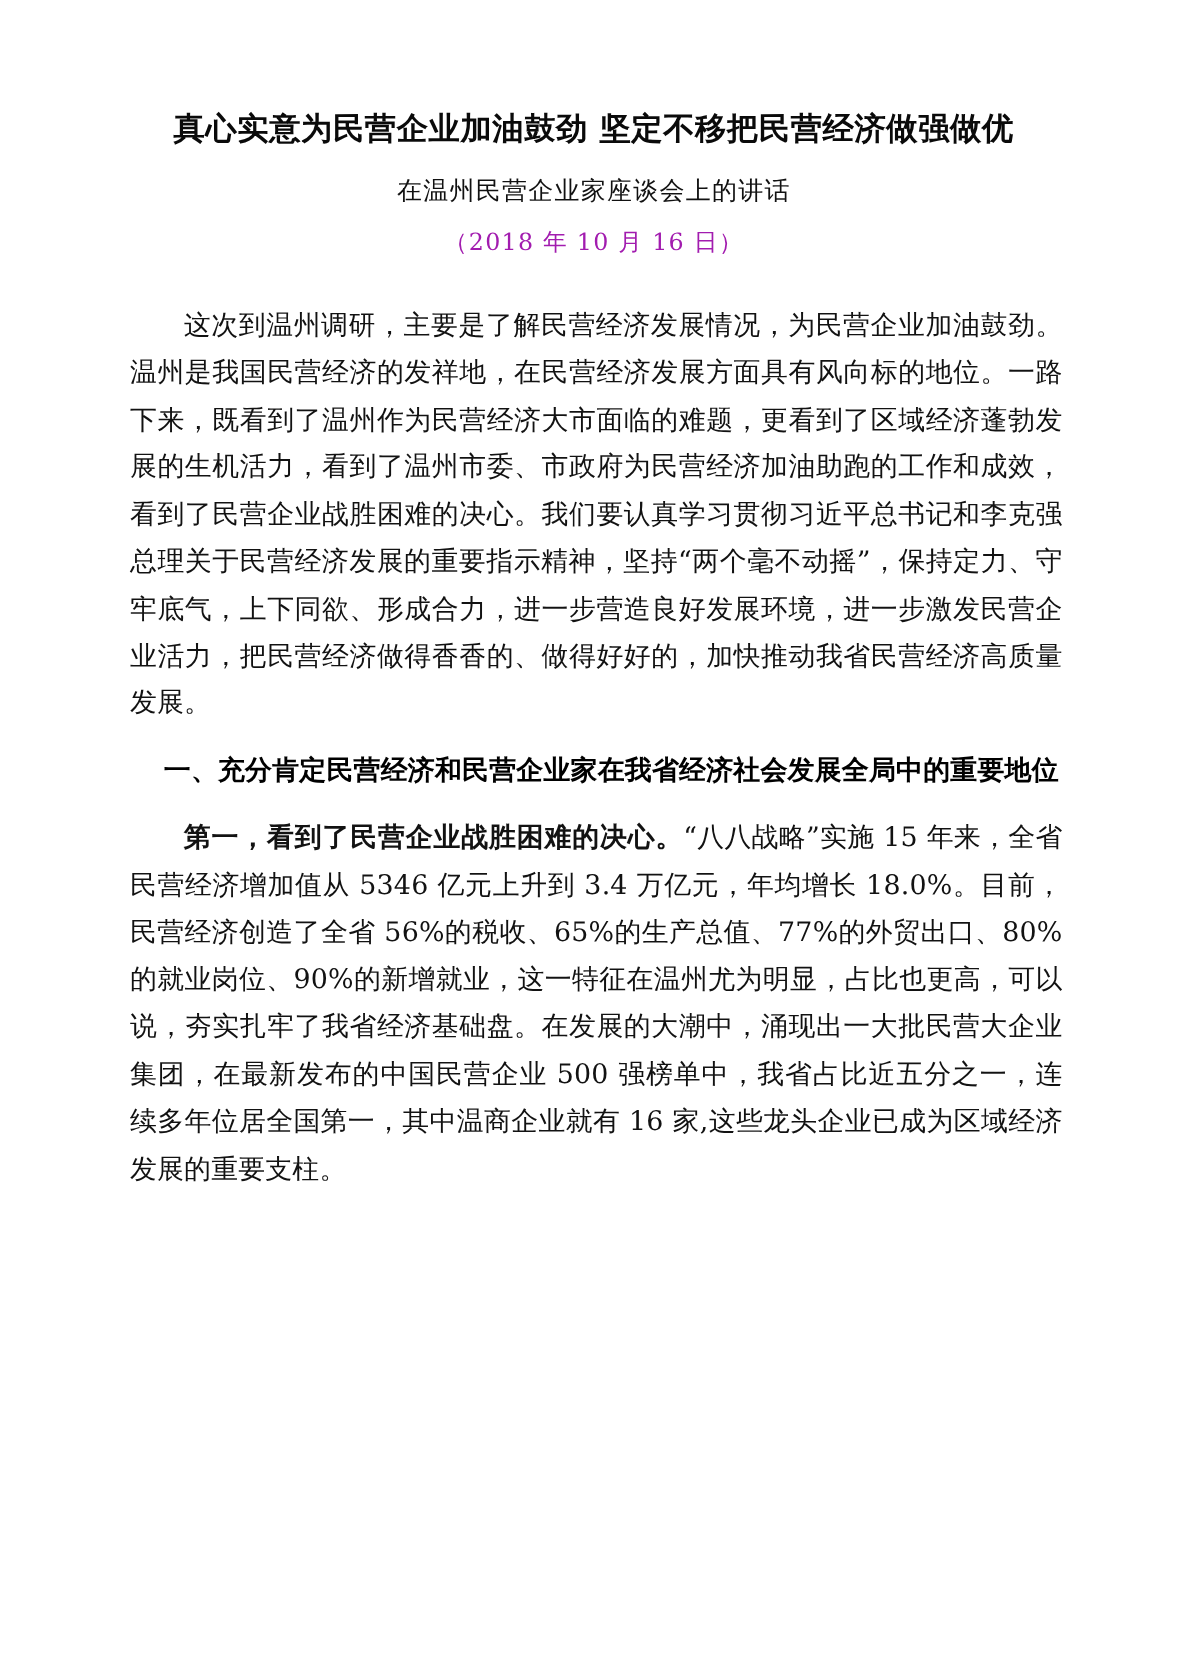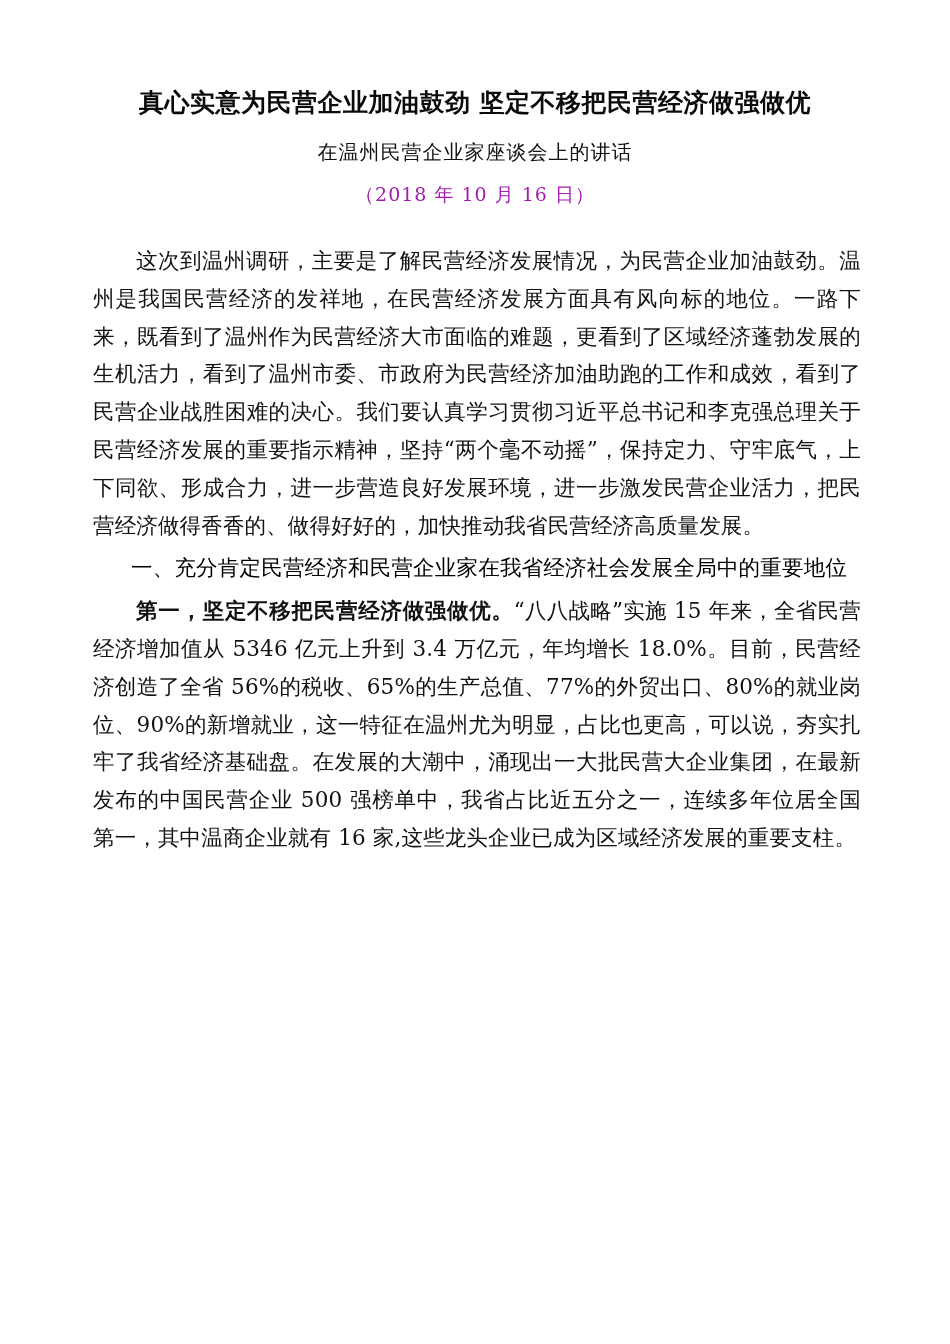--- a/index.html
+++ b/index.html
@@ -63,32 +63,32 @@
   }
 
   .para {
     font-family: "DejaVu Serif", "Liberation Serif", serif;
     font-size: 21.5px;
     line-height: 37.8px;
     text-align: justify;
     text-align-last: left;
     letter-spacing: 0.15px;
     color: #121212;
-    margin: 5px;
+    margin: 16px;
     text-indent: 2em;
     word-break: break-all;
   }
 
   .para + .para {
     margin-top: 0px;
   }
 
   .section-heading {
     font-family: "DejaVu Sans", "Liberation Sans", sans-serif;
-    font-weight: normal;
+    font-weight: bold;
     font-size: 21.5px;
     line-height: 37.8px;
     text-align: justify;
     text-align-last: left;
     letter-spacing: 0.2px;
     color: #000000;
     margin: 0;
     text-indent: 2em;
     word-break: break-all;
   }
@@ -110,18 +110,18 @@
     <div class="doc-date">（2018 年 10 月 16 日）</div>
   </div>
 
   <div class="doc-body">
 
     <p class="para">这次到温州调研，主要是了解民营经济发展情况，为民营企业加油鼓劲。温州是我国民营经济的发祥地，在民营经济发展方面具有风向标的地位。一路下来，既看到了温州作为民营经济大市面临的难题，更看到了区域经济蓬勃发展的生机活力，看到了温州市委、市政府为民营经济加油助跑的工作和成效，看到了民营企业战胜困难的决心。我们要认真学习贯彻习近平总书记和李克强总理关于民营经济发展的重要指示精神，坚持“两个毫不动摇”，保持定力、守牢底气，上下同欲、形成合力，进一步营造良好发展环境，进一步激发民营企业活力，把民营经济做得香香的、做得好好的，加快推动我省民营经济高质量发展。</p>
 
     <p class="section-heading">一、充分肯定民营经济和民营企业家在我省经济社会发展全局中的重要地位</p>
 
 
-    <p class="para"><span class="lead">第一，坚定不移把民营经济做强做优。</span><span>“八八战略”实施 15 年来，全省民营经济增加值从 5346 亿元上升到 3.4 万亿元，年均增长 18.0%。目前，民营经济创造了全省 56%的税收、65%的生产总值、77%的外贸出口、80%的就业岗位、90%的新增就业，这一特征在温州尤为明显，占比也更高，可以说，夯实扎牢了我省经济基础盘。在发展的大潮中，涌现出一大批民营大企业集团，在最新发布的中国民营企业 500 强榜单中，我省占比近五分之一，连续多年位居全国第一，其中温商企业就有 16 家,这些龙头企业已成为区域经济发展的重要支柱。</span></p>
+    <p class="para"><span class="lead">第一，看到了民营企业战胜困难的决心。</span><span>“八八战略”实施 15 年来，全省民营经济增加值从 5346 亿元上升到 3.4 万亿元，年均增长 18.0%。目前，民营经济创造了全省 56%的税收、65%的生产总值、77%的外贸出口、80%的就业岗位、90%的新增就业，这一特征在温州尤为明显，占比也更高，可以说，夯实扎牢了我省经济基础盘。在发展的大潮中，涌现出一大批民营大企业集团，在最新发布的中国民营企业 500 强榜单中，我省占比近五分之一，连续多年位居全国第一，其中温商企业就有 16 家,这些龙头企业已成为区域经济发展的重要支柱。</span></p>
 
 
   </div>
 
 </div>
 
 </body></html>

